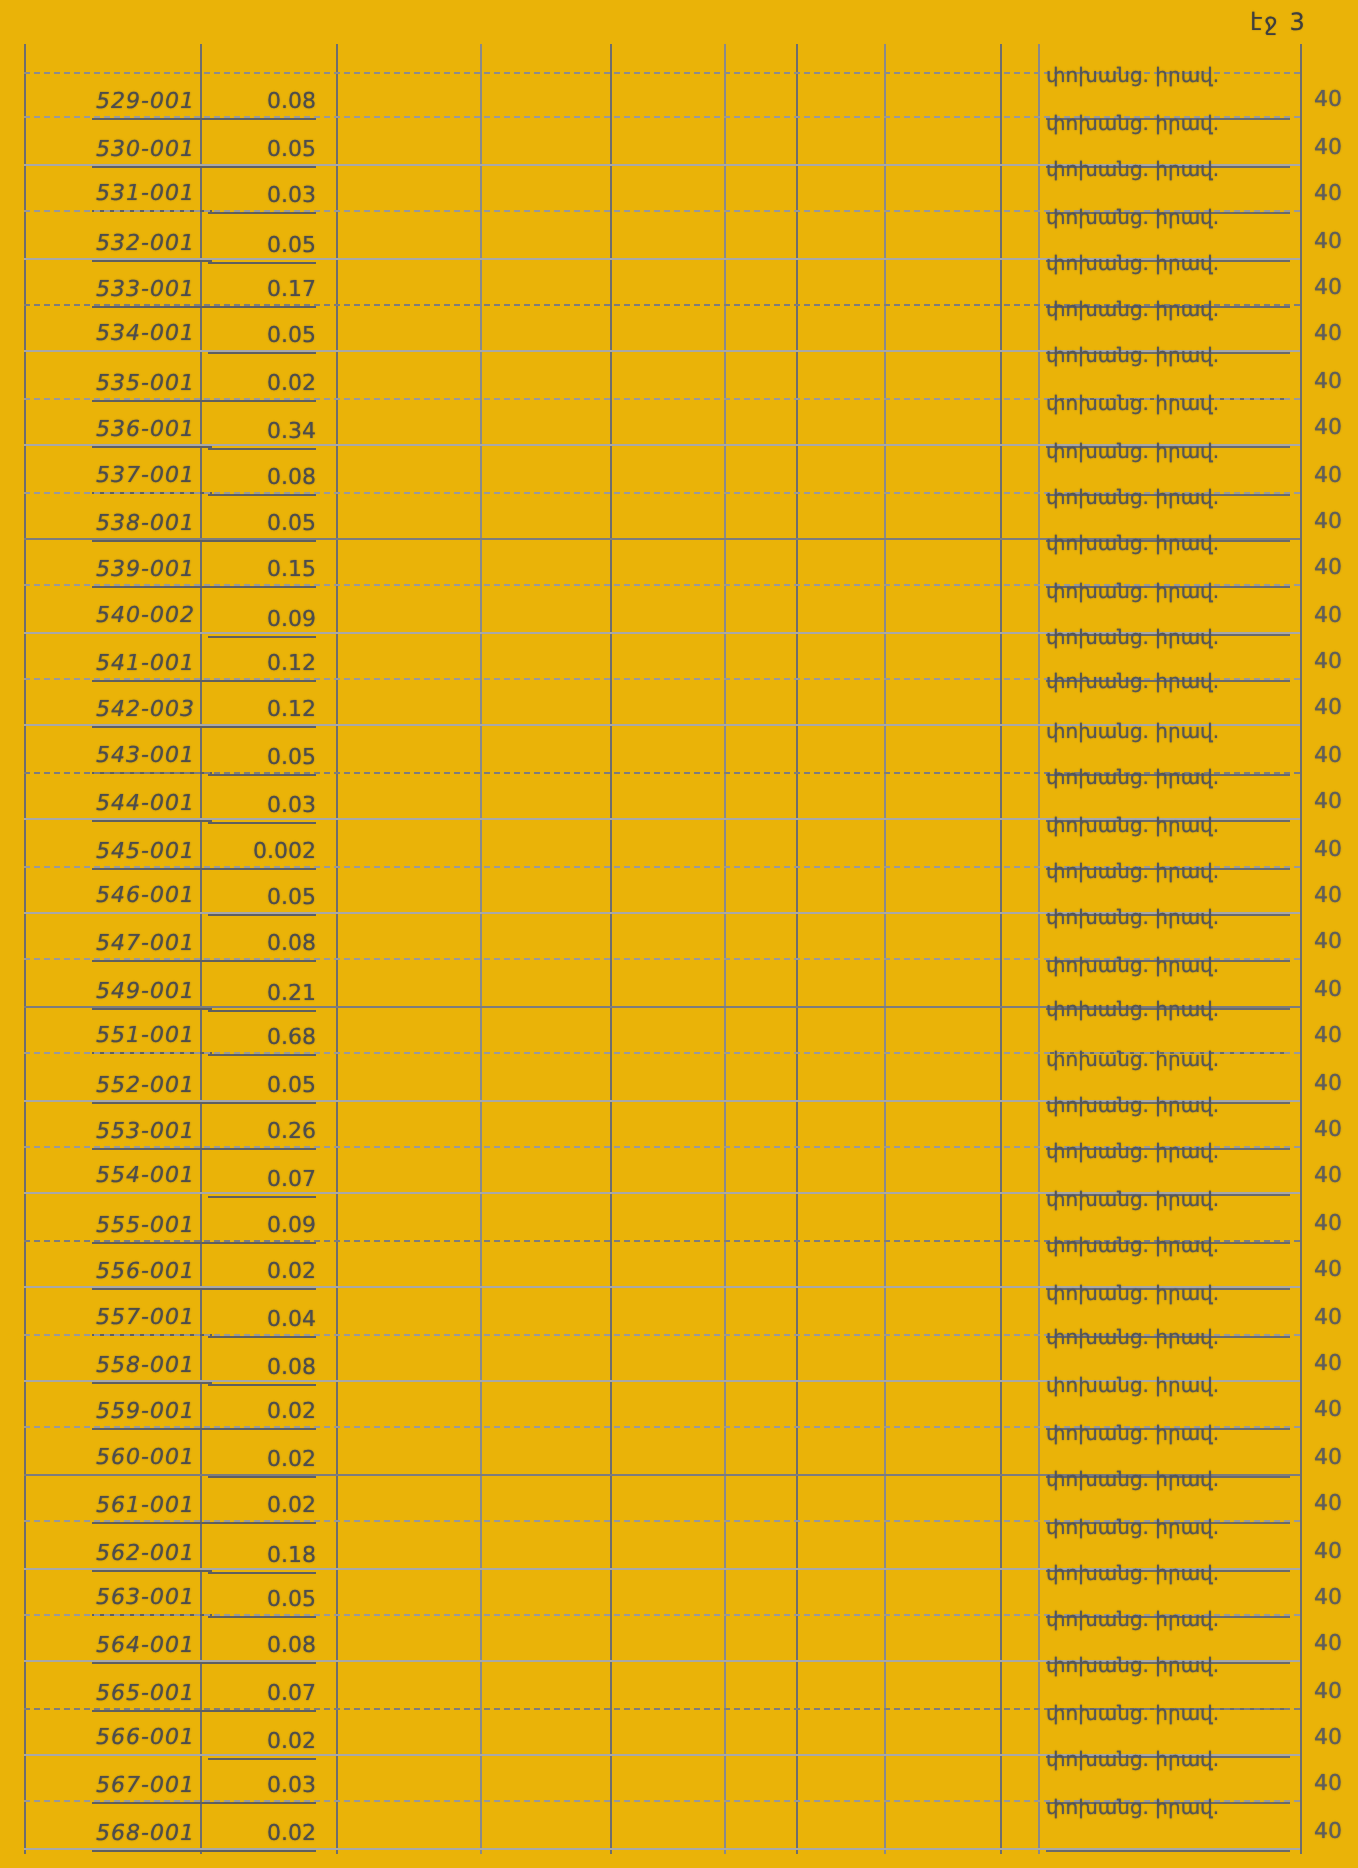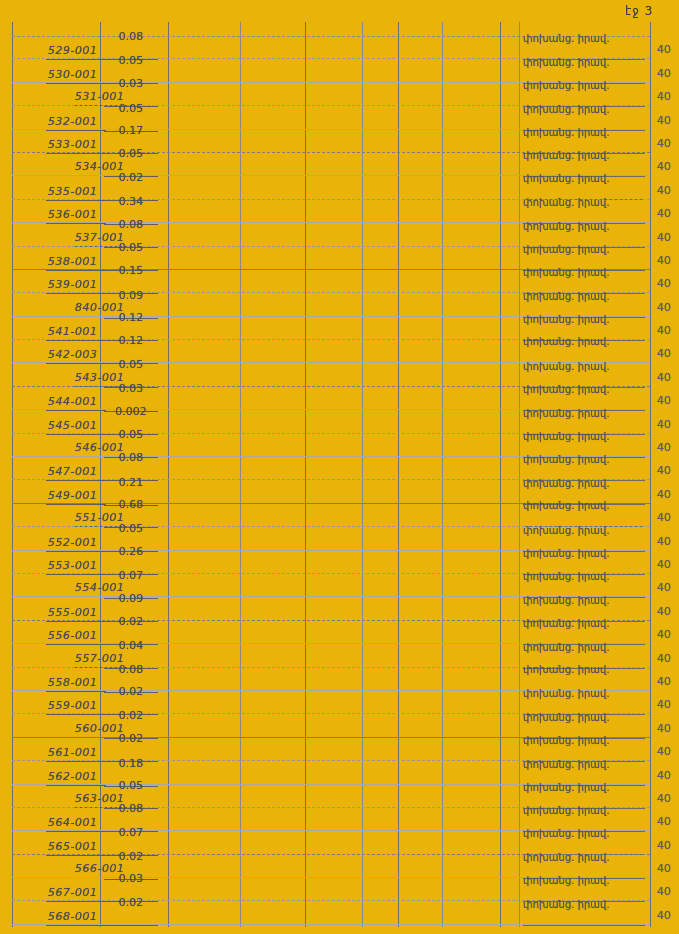--- a/index.html
+++ b/index.html
@@ -48,37 +48,37 @@
   }
   .cell-id {
     left:46px; width:56px;
     padding:0 2px 1px 2px;
     letter-spacing:0.5px;
     border-bottom:1px solid #5f5f5f;
     font-style:italic;
   }
   .cell-val {
     left:104px; width:54px;
-    text-align:center;
-    padding-bottom:15px;
+    text-align:right;
+    padding-bottom:1px;
     border-bottom:1px solid #5f5f5f;
   }
   .cell-note {
     left:523px; width:122px;
     font-size:10px;
     padding-bottom:13px;
     border-bottom:1px solid #6a6a6a;
     color:#565656;
   }
   .cell-code {
     left:657px; bottom:2px;
     font-size:11px; color:#5e5e5e;
   }
   
-  .row:nth-child(3n)  .cell-id   { transform:translateY(-1px);margin-left:27px; }
+  .row:nth-child(3n)  .cell-id   { transform:translateY(-1px); }
   .row:nth-child(4n)  .cell-val  { transform:translateY(1px); }
   .row:nth-child(7n)  .cell-note { transform:translateY(-1px); }
 </style>
 </head>
 <body>
 
 <div class="page">
 
   <div class="page-label">էջ 3</div>
 
@@ -168,21 +168,21 @@
   </div>
 
   <div class="row">
     <span class="cell cell-id">539-001</span>
     <span class="cell cell-val">0.15</span>
     <span class="cell cell-note">փոխանց. իրավ.</span>
     <span class="cell cell-code">40</span>
   </div>
 
   <div class="row">
-    <span class="cell cell-id">840-001</span>
+    <span class="cell cell-id">540-002</span>
     <span class="cell cell-val">0.09</span>
     <span class="cell cell-note">փոխանց. իրավ.</span>
     <span class="cell cell-code">40</span>
   </div>
 
   <div class="row">
     <span class="cell cell-id">541-001</span>
     <span class="cell cell-val">0.12</span>
     <span class="cell cell-note">փոխանց. իրավ.</span>
     <span class="cell cell-code">40</span>

